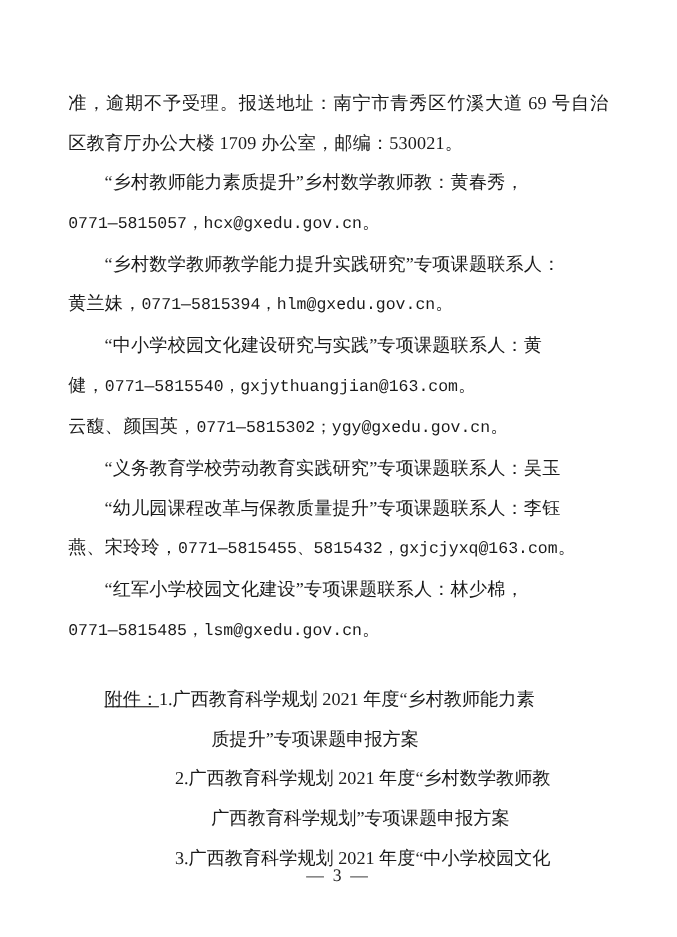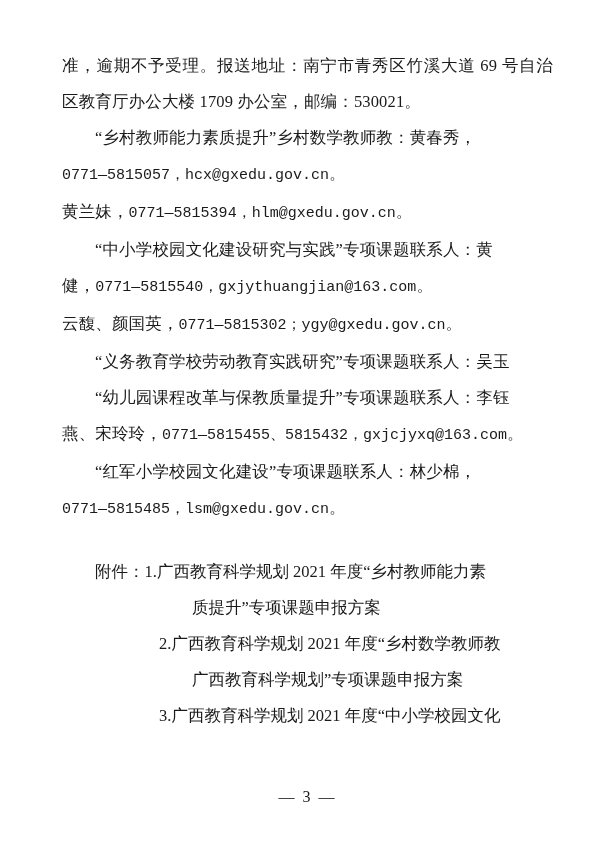--- a/index.html
+++ b/index.html
@@ -14,21 +14,21 @@
     font-family: "Liberation Serif", "DejaVu Serif", serif;
     color: #1a1a1a;
     overflow: hidden;
   }
   .page {
     position: absolute;
     left: 0; top: 0;
     width: 615px;
     height: 852px;
     box-sizing: border-box;
-    padding: 48px 62px 0 62px;
+    padding: 76px 62px 0 62px;
   }
   .para {
     font-size: 16.5px;
     line-height: 36px;
     text-align: justify;
     text-justify: inter-ideograph;
     margin: 0;
     letter-spacing: 0.15px;
   }
   .indent2 {
@@ -48,20 +48,21 @@
   }
   .attach-row {
     display: flex;
     font-size: 16.5px;
     line-height: 36px;
   }
   .attach-label {
     flex: 0 0 auto;
     padding-left: 33px;
     white-space: nowrap;
+    text-decoration: underline;
   }
   .attach-numwrap {
     flex: 0 0 auto;
     white-space: nowrap;
   }
   .attach-text {
     flex: 1 1 auto;
     text-align: justify;
     text-justify: inter-ideograph;
     font-family: Liberation Serif, serif;
@@ -95,20 +96,23 @@
     <span>准，逾期不予受理。报送地址：南宁市青秀区竹溪大道 </span><span class="num">69</span><span> 号自治区教育厅办公大楼 </span><span class="num">1709</span><span> 办公室，邮编：</span><span class="num">530021</span><span>。</span>
   </p>
 
   <p class="para indent2">
     <span>“乡村教师能力素质提升”乡村数学教师教：黄春秀，</span>
   </p>
   <p class="para">
     <span class="mono">0771—5815057，hcx@gxedu.gov.cn</span><span>。</span>
   </p>
 
+  <p class="para indent2">
+    <span>“乡村数学教师教学能力提升实践研究”专项课题联系人：</span>
+  </p>
   <p class="para">
     <span>黄兰妹，</span><span class="mono">0771—5815394，hlm@gxedu.gov.cn</span><span>。</span>
   </p>
 
   <p class="para indent2">
     <span>“中小学校园文化建设研究与实践”专项课题联系人：黄</span>
   </p>
   <p class="para">
     <span>健，</span><span class="mono">0771—5815540，gxjythuangjian@163.com</span><span>。</span>
   </p>

